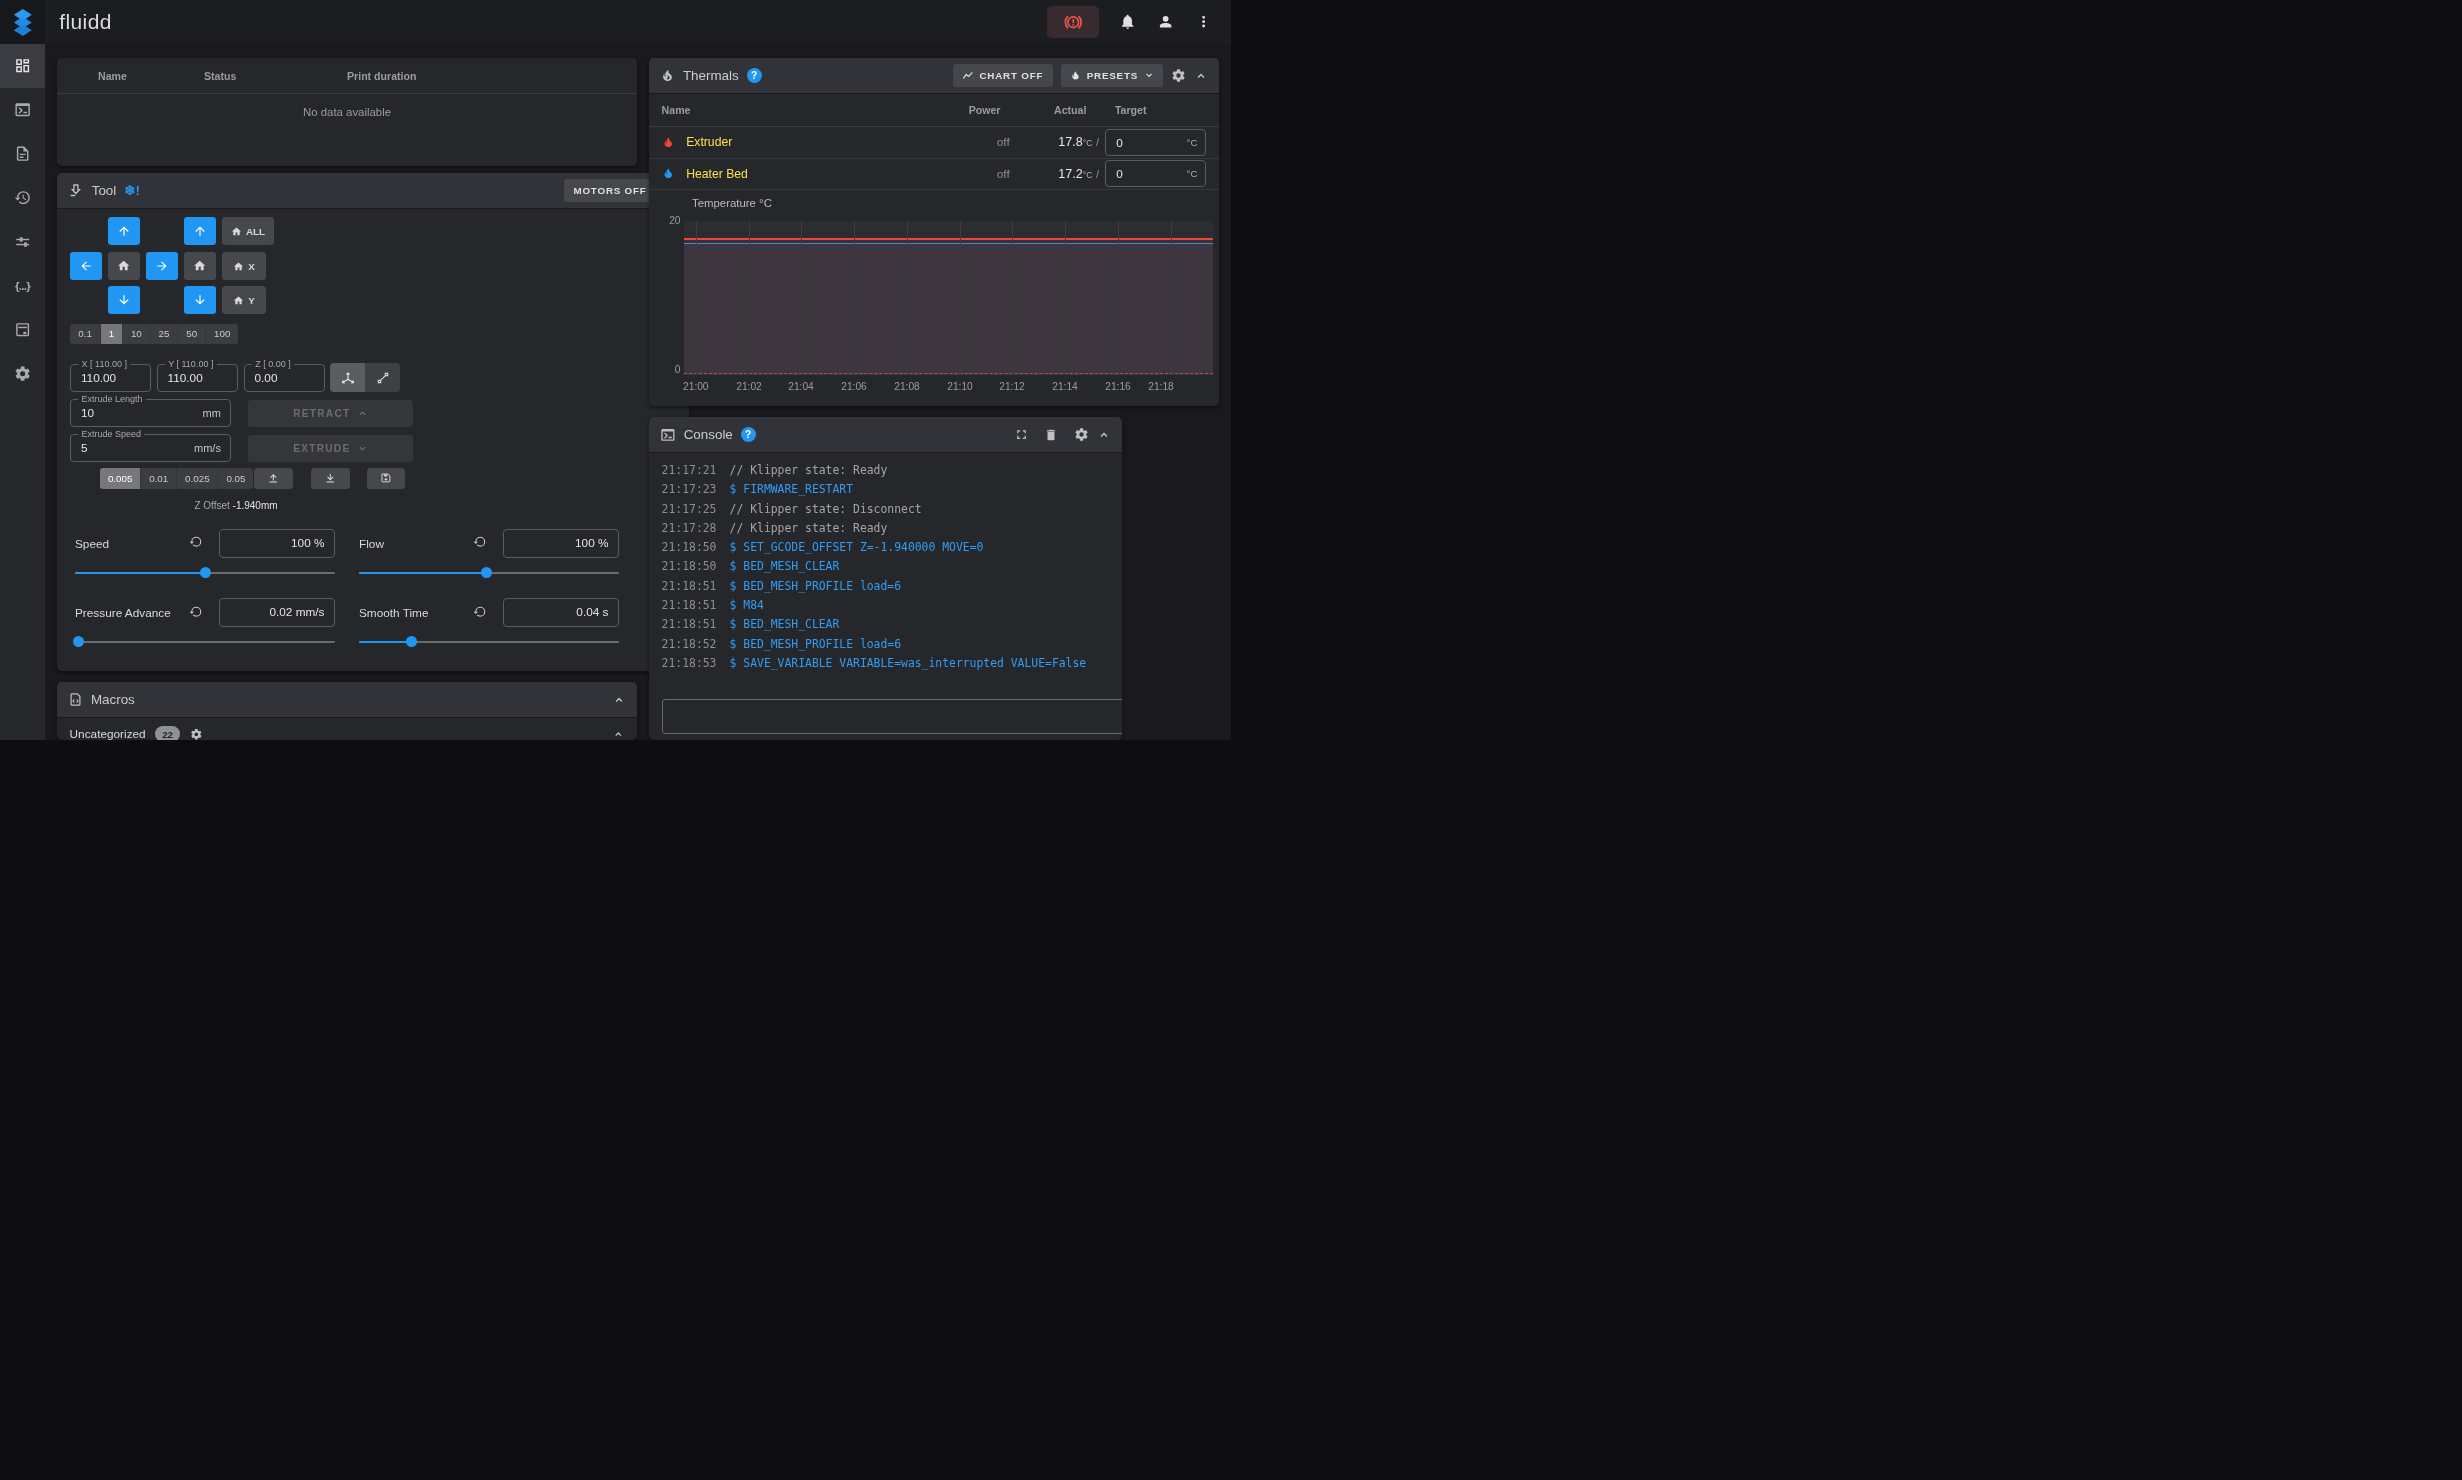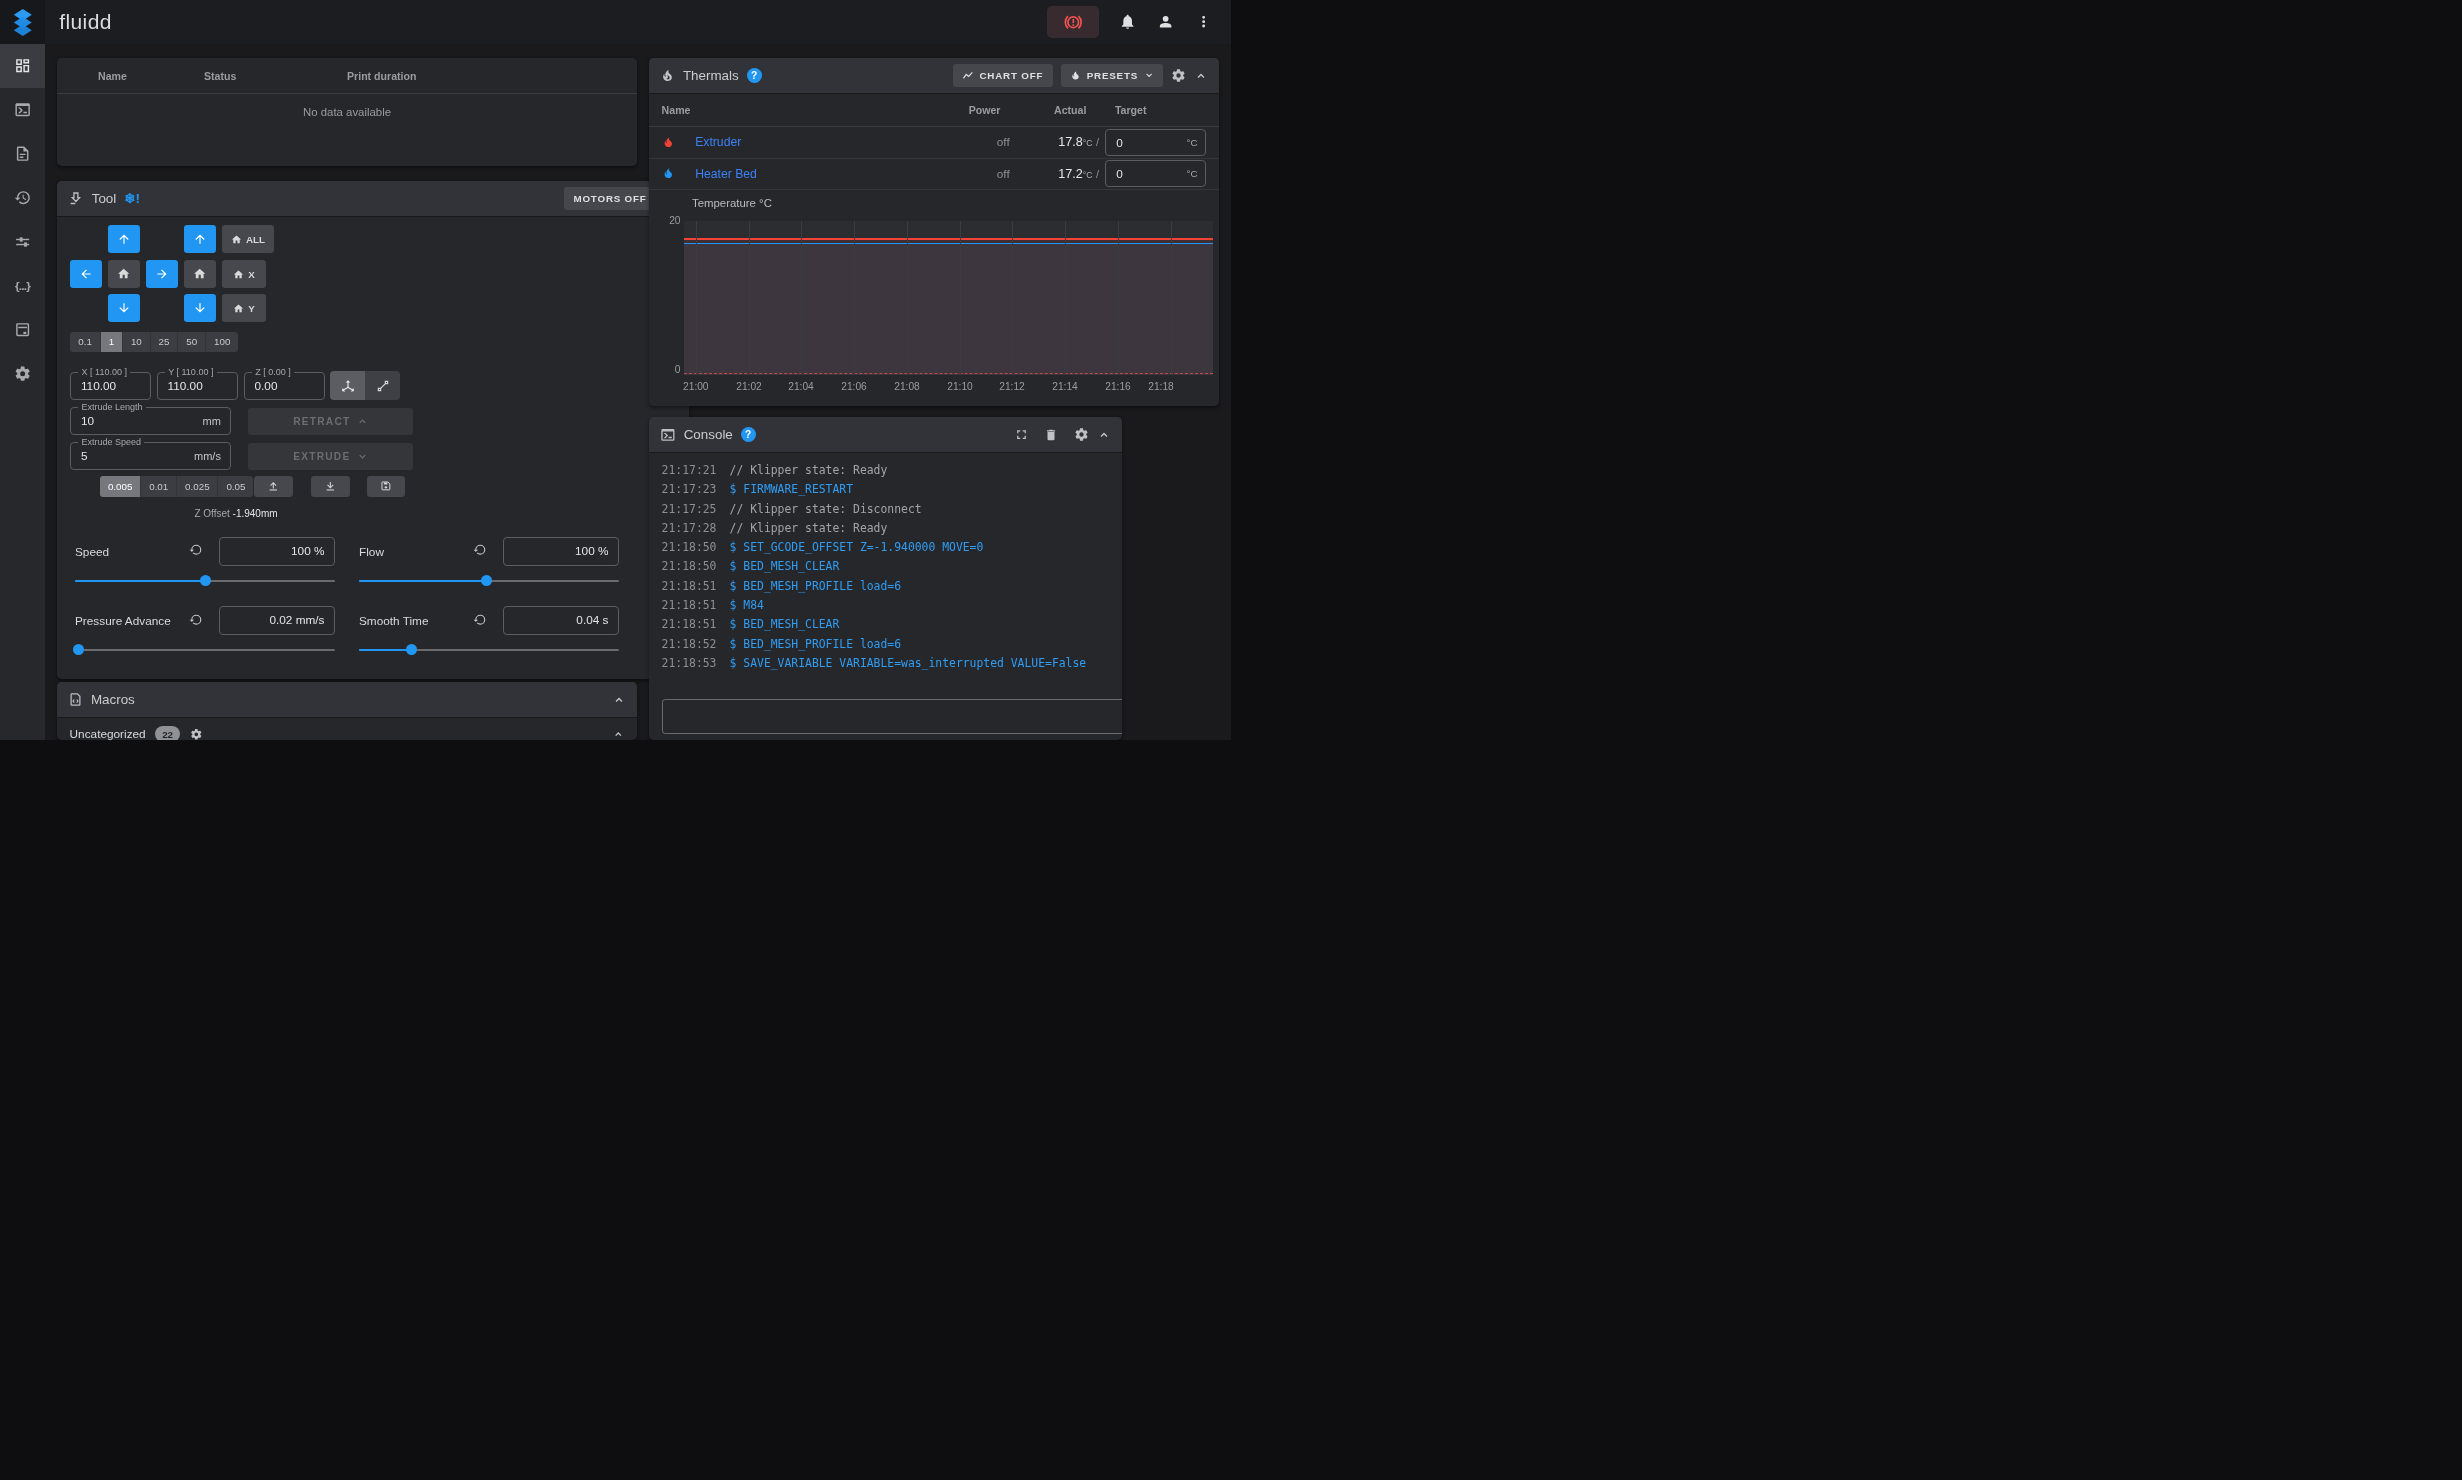--- a/index.html
+++ b/index.html
@@ -56,21 +56,21 @@
   .track{position:absolute;left:0;right:0;top:4.7px;height:2.4px;background:#6a6b6f;border-radius:1.6px;}
   .track-fill{position:absolute;left:0;top:4.7px;height:2.4px;background:#2196f3;border-radius:1.6px;}
   .thumb{position:absolute;top:0;width:11px;height:11px;border-radius:50%;background:#2196f3;margin-left:-5.5px;}
   .reset-ic{position:absolute;color:#c4c5c7;cursor:pointer;}
   
   .chip{height:16.5px;border-radius:8.7px;background:#909194;color:#222326;font-size:9.8px;font-weight:600;display:inline-flex;align-items:center;padding:0 7px;margin-left:9.5px;}
   
   .th-grid{display:grid;grid-template-columns:1fr 55px 91px 101px;align-items:center;padding:0 12.6px;box-sizing:border-box;}
   .th-headrow{height:33px;color:#9b9c9f;font-size:10.6px;font-weight:700;border-bottom:0.8px solid #3a3b3e;}
   .th-row{height:31.5px;border-bottom:0.8px solid #35363a;}
-  .th-name{display:flex;align-items:center;gap:21px;color:#3b82f6;font-size:12.2px;}
+  .th-name{display:flex;align-items:center;gap:12px;color:#fde047;font-size:12.2px;}
   .th-power{color:#8e8f92;font-size:11.8px;text-align:right;padding-right:4.7px;}
   .th-actual{text-align:right;color:#e6e7e9;font-size:12.6px;padding-right:6.3px;white-space:nowrap;}
   .th-actual .u{font-size:8.7px;color:#b0b1b4;}
   .th-actual .s{color:#8e8f92;font-size:11px;}
   .tbox{position:relative;border:0.8px solid #5c5d62;border-radius:3.9px;height:25px;}
   .tbox input{position:absolute;left:7.9px;top:0;width:39px;height:23.6px;background:transparent;border:none;outline:none;color:#e4e5e7;font-size:11.8px;font-family:inherit;}
   .tbox .u{position:absolute;right:7.9px;line-height:25px;color:#a7a8ab;font-size:9.8px;}
   .chart-title{position:absolute;font-size:11.4px;color:#bbbcbe;}
   .ylab{position:absolute;font-size:10.2px;color:#9b9c9f;text-align:right;width:20.5px;}
   .plot{position:absolute;background:#2c2d31;overflow:hidden;}
@@ -180,21 +180,21 @@
 
   <div class="panel" id="status-panel" style="left:57px;top:58px;width:580px;height:108px;">
     <div class="tbl-head">
       <span style="margin-left:41px;width:106px;">Name</span>
       <span style="width:143px;">Status</span>
       <span>Print duration</span>
     </div>
     <div class="empty-row">No data available</div>
   </div>
 
-  <div class="panel" id="tool-panel" style="left:57px;top:181px;width:632px;height:498px;">
+  <div class="panel" id="tool-panel" style="left:57px;top:173px;width:632px;height:498px;">
     <div class="phead">
       <svg class="icon" width="15.8" height="15.8" viewBox="0 0 24 24">
           <path fill="none" stroke="#bdbec0" stroke-width="2" d="M9 3h6v7h2.5L12 16 6.5 10H9V3z"></path>
           <path fill="none" stroke="#bdbec0" stroke-width="2" d="M4 19h7"></path>
         </svg>
       <span class="ptitle">Tool</span>
       <span style="color:#2196f3;font-size:13.4px;font-weight:700;">❄!</span>
       <span class="spacer"></span>
       <div class="hbtn">MOTORS OFF</div>
       <svg class="ghost-ic" width="14" height="14" viewBox="0 0 24 24">

